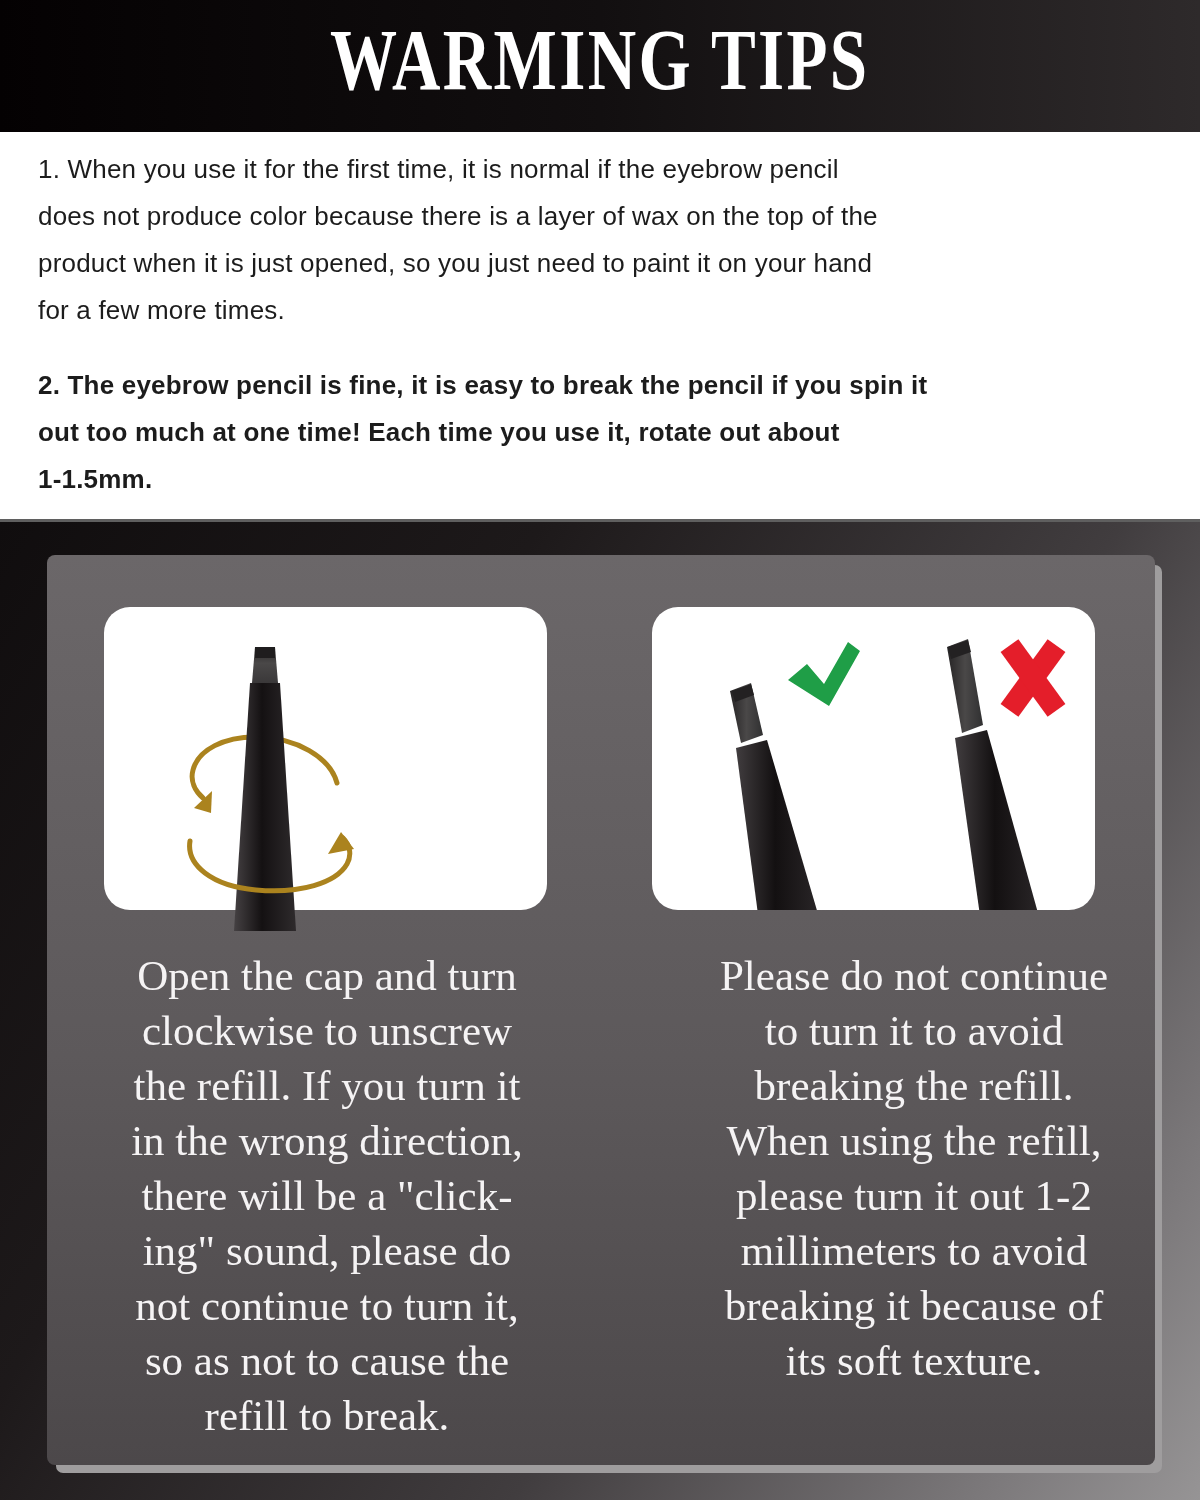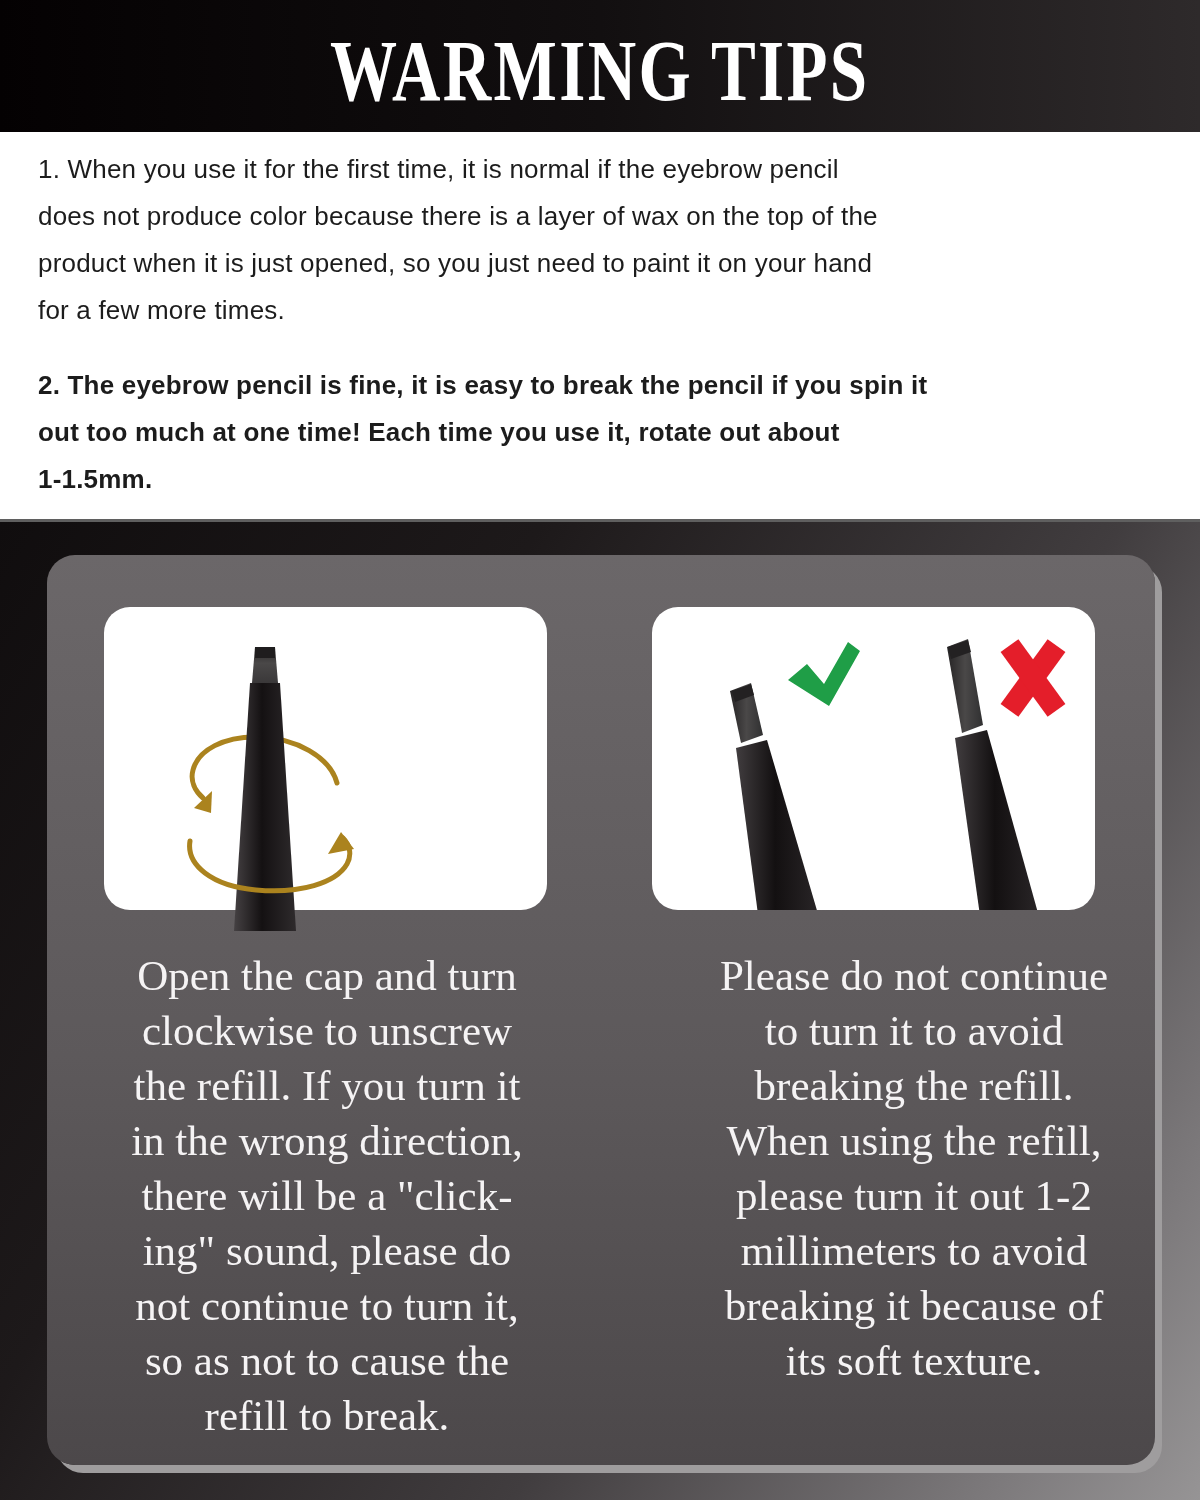--- a/index.html
+++ b/index.html
@@ -6,21 +6,21 @@
   .page{
     position:relative;
     width:1200px;height:1500px;
     overflow:hidden;
     font-family:"Liberation Sans",sans-serif;
   }
   
   .header{
     height:132px;
     background:linear-gradient(90deg,#040102 0%,#120f10 50%,#2e2a2b 100%);
-    display:flex;align-items:center;justify-content:center;
+    display:flex;justify-content:center;
     padding-top:10px;box-sizing:border-box;
   }
   .title{
     margin:0;
     color:#ffffff;
     font-family:"Liberation Serif",serif;
     font-weight:700;
     font-size:86px;
     letter-spacing:3px;
     transform:scaleX(0.78);
@@ -48,21 +48,21 @@
     position:relative;
     height:981px;
     box-sizing:border-box;
     border-top:3px solid #5f5f5f;
     background:linear-gradient(122deg,#100d0e 0%,#1d191a 30%,#413d3f 62%,#7c797b 88%,#969495 100%);
   }
   .panel{
     position:absolute;
     left:47px;top:33px;
     width:1108px;height:910px;
-    border-radius:28px;
+    border-radius:8px;
     background:linear-gradient(180deg,#6b6769 0%,#5d595b 55%,#4c484a 100%);
     box-shadow:8px 9px 0 -1px #9f9d9e;
   }
   .card{
     position:absolute;
     top:52px;
     width:443px;height:303px;
     background:#ffffff;
     border-radius:26px;
   }

